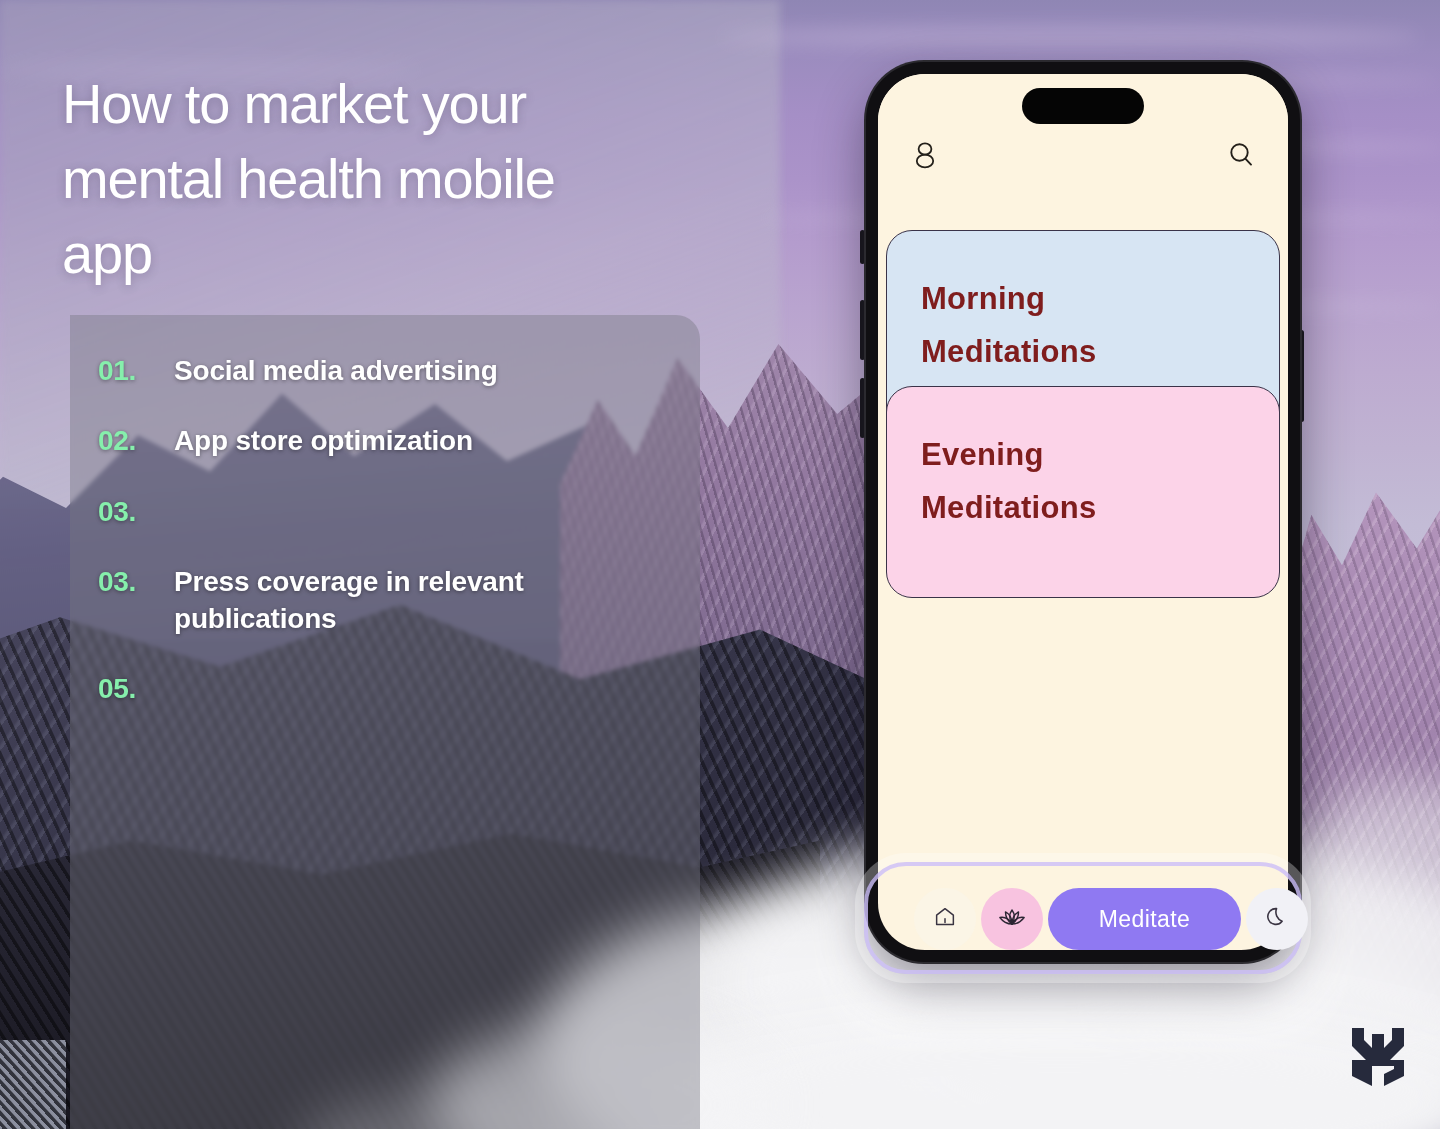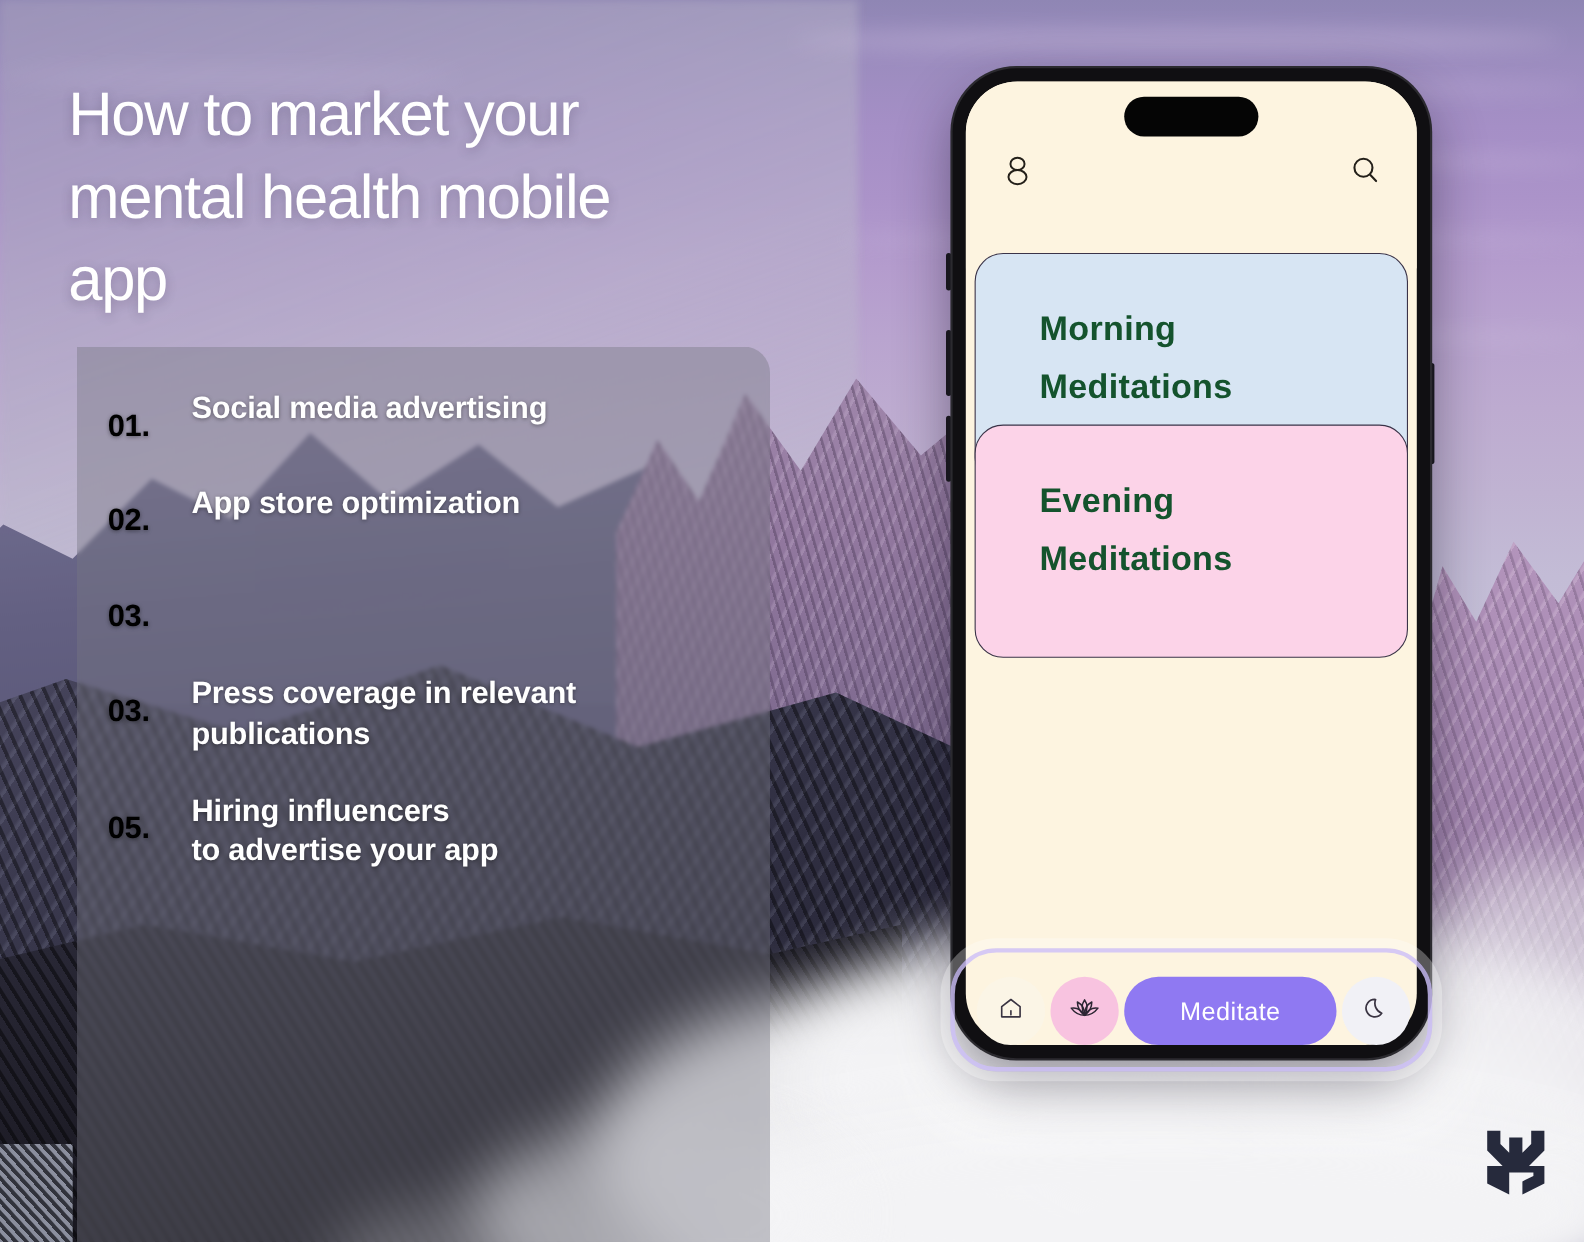--- a/index.html
+++ b/index.html
@@ -134,24 +134,23 @@
     position:absolute; left:70px; top:315px; width:630px; height:814px;
     background:rgba(118,118,132,.42);
     backdrop-filter:blur(2px);
     border-radius:0 24px 0 0;
   }
 
   .list-rows { position:absolute; left:28px; top:38px; width:590px; }
   .row { display:flex; margin-bottom:34px; }
   .row:last-child { margin-bottom:0; }
   .num {
-    color:#000000; font-weight:bold; font-size:28px; letter-spacing:-0.3px;
+    color:#86efac; font-weight:bold; font-size:28px; letter-spacing:-0.3px;
     width:76px; flex:none; line-height:1.30;
     text-shadow:0 1px 4px rgba(0,0,0,.42);
-    margin-top:16px;
   }
   .txt {
     color:#fff; font-weight:bold; font-size:28px; letter-spacing:-0.2px;
     line-height:1.30; white-space:pre-line;
     text-shadow:0 1px 4px rgba(0,0,0,.42);
   }
 
   
   #headline {
     position:absolute; left:62px; top:66px; width:690px;
@@ -195,30 +194,30 @@
   .ticon { width:26px; height:30px; }
 
   
   #cards { position:absolute; left:0; right:0; top:156px; bottom:0; }
   .card {
     position:absolute; left:8px; right:8px;
     border:1.3px solid #3a3348; border-radius:26px;
     padding:42px 0 0 34px;
   }
   .card-title {
-    color:#14532d; font-size:31px; font-weight:600;
-    letter-spacing:.3px; line-height:1.70; white-space:pre-line;margin-left:24px;
+    color:#7f1d1d; font-size:31px; font-weight:600;
+    letter-spacing:.3px; line-height:1.70; white-space:pre-line;
   }
   #card-morning { top:0;   height:212px; background:#d7e5f3; }
   #card-evening { top:156px; height:212px; background:#fcd3e8; }
   #card-journeys{ top:312px; height:500px; background:#aa95f0; }
 
   
   #bottom-nav {
-    position:absolute; left:888px; top:884px; width:394px; height:70px;
+    position:absolute; left:914px; top:884px; width:394px; height:70px;
     display:flex; align-items:center; gap:5px;
     z-index:5;
   }
   .navglass {
     position:absolute; left:864px; top:862px; width:438px; height:112px;
     border:4px solid rgba(205,192,248,.82); border-radius:42px;
     box-shadow:0 0 0 9px rgba(255,255,255,.30);
     z-index:4; pointer-events:none;
   }
   .nav-circle {
@@ -286,22 +285,20 @@
     <div class="row">
       <span class="num">03.</span>
     </div>
     <div class="row">
       <span class="num">03.</span>
       <span class="txt">Press coverage in relevant
 publications</span>
     </div>
     <div class="row">
       <span class="num">05.</span>
-      <span class="txt">Hiring influencers
- to advertise your app</span>
     </div>
   </div>
 </div>
 
 <div id="phone-glow"></div>
 
 <div class="sbtn sb1"></div>
 <div class="sbtn sb2"></div>
 <div class="sbtn sb3"></div>
 <div class="sbtn sb4"></div>

